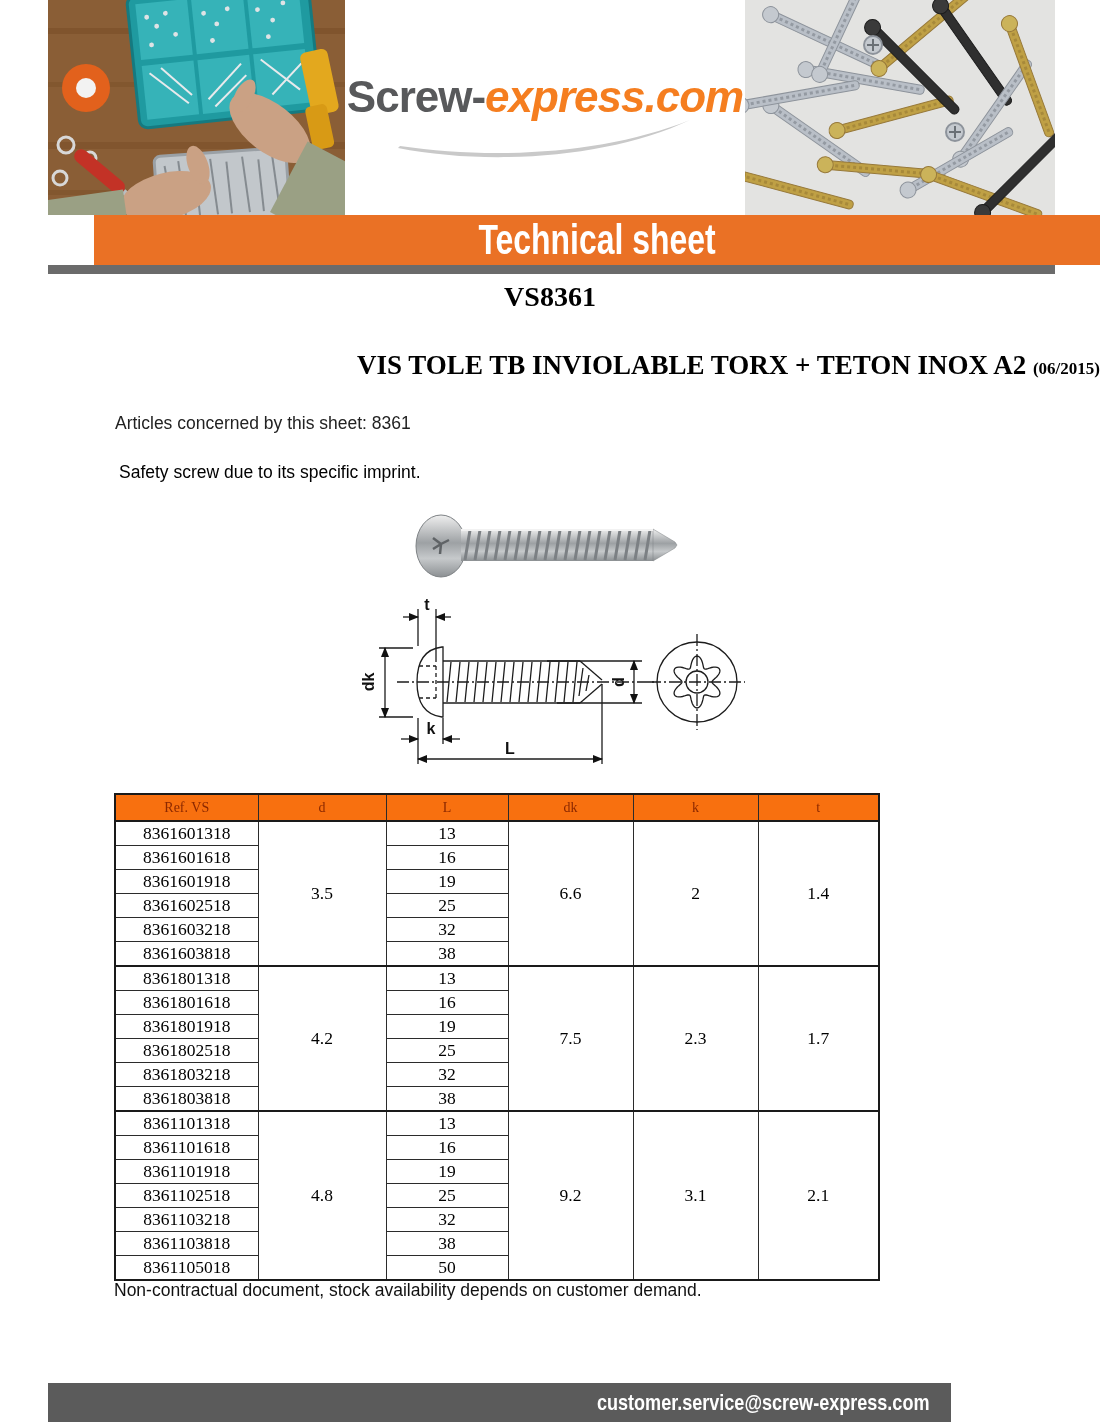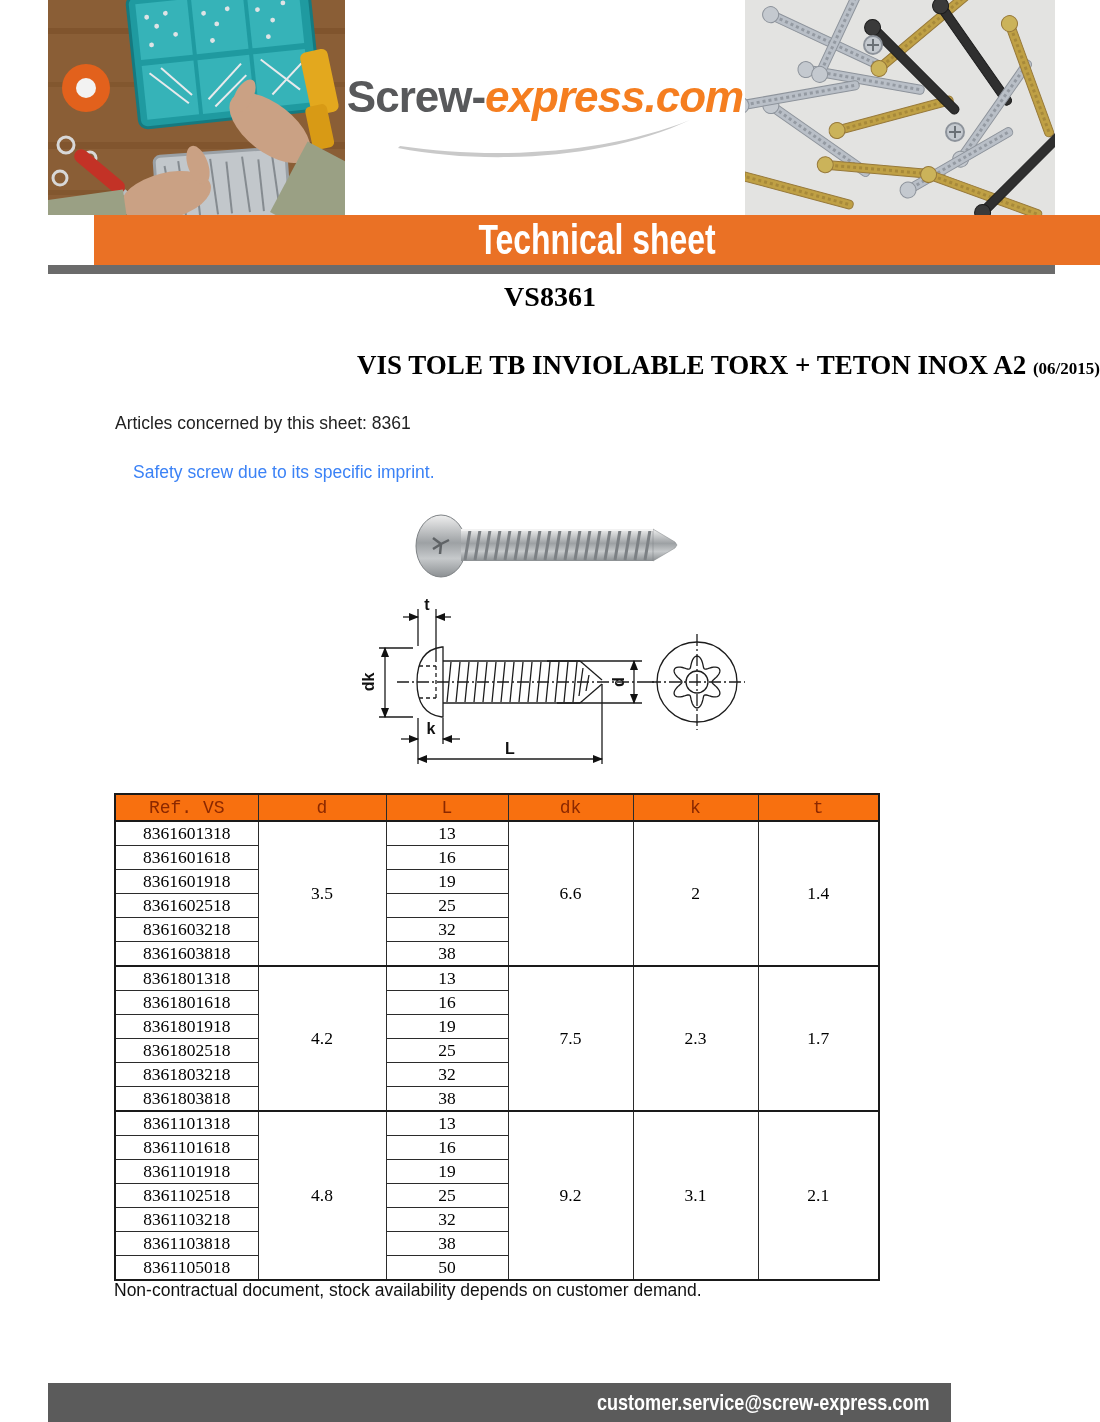--- a/index.html
+++ b/index.html
@@ -32,33 +32,33 @@
                 display:inline-block;transform:scaleX(0.76);white-space:nowrap;}
   .gray-bar{position:absolute;left:48px;top:265px;width:1007px;height:9px;background:#6b6b6b;}
 
   
   .doc-code{position:absolute;left:0;top:281px;width:1100px;text-align:center;
             font-family:"Liberation Serif",serif;font-weight:bold;font-size:28px;color:#000;}
   .doc-title{position:absolute;left:0;top:350px;width:1100px;text-align:right;
              font-family:"Liberation Serif",serif;font-weight:bold;font-size:27px;color:#000;white-space:nowrap;}
   .doc-title .rev{font-size:17px;font-weight:bold;}
   .note-a{position:absolute;left:115px;top:413px;font-size:17.5px;color:#222;}
-  .note-b{position:absolute;left:119px;top:462px;font-size:17.5px;color:#3b82f6;margin-left:14px;}
+  .note-b{position:absolute;left:119px;top:462px;font-size:17.5px;color:#000000;}
 
   
   .product-photo{position:absolute;left:403px;top:502px;}
   .dimension-drawing{position:absolute;left:355px;top:596px;}
   .dim-label{font-family:"Liberation Sans",sans-serif;font-weight:bold;font-size:16px;fill:#111;}
 
   
   table.spec{position:absolute;left:114px;top:793px;width:764px;border-collapse:collapse;
              table-layout:fixed;font-family:"Liberation Serif",serif;}
   table.spec{border:2px solid #1a1a1a;}
   table.spec th{background:var(--table-orange);color:var(--maroon);font-weight:normal;
-                font-size:18px;height:25px;border:1px solid #2b2b2b;padding:0;font-family:Liberation Mono, monospace;}
+                font-size:14px;height:25px;border:1px solid #2b2b2b;padding:0;}
   table.spec td{font-size:17.5px;color:#000;text-align:center;height:23px;
                 border:1px solid #2b2b2b;padding:0;line-height:1.1;}
   table.spec td.ref.sub{border-top:1px solid #999;}
   table.spec tr.gstart td{border-top:2px solid #1a1a1a;}
   .footnote{position:absolute;left:114px;top:1280px;font-size:17.5px;color:#111;}
 
   
   .footer-bar{position:absolute;left:48px;top:1383px;width:903px;height:39px;
               background:var(--darkbar);display:flex;align-items:center;justify-content:flex-end;}
   .footer-email{color:#fff;font-size:22px;font-weight:bold;margin-right:22px;

